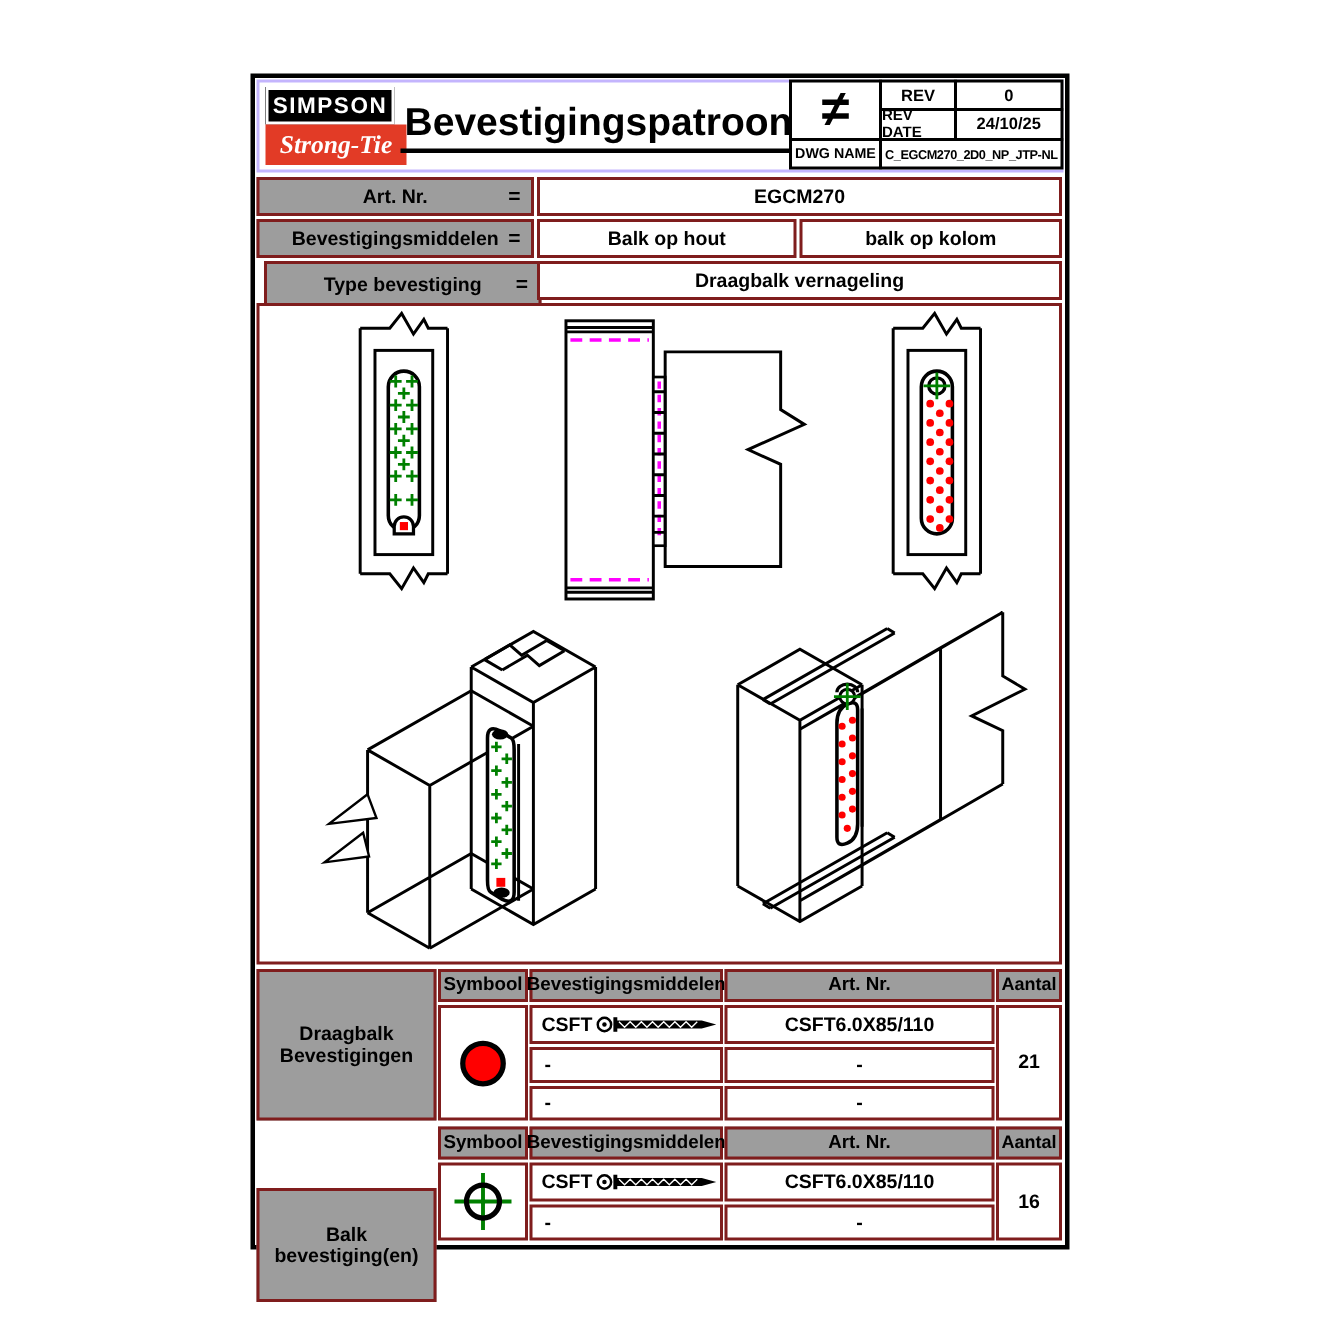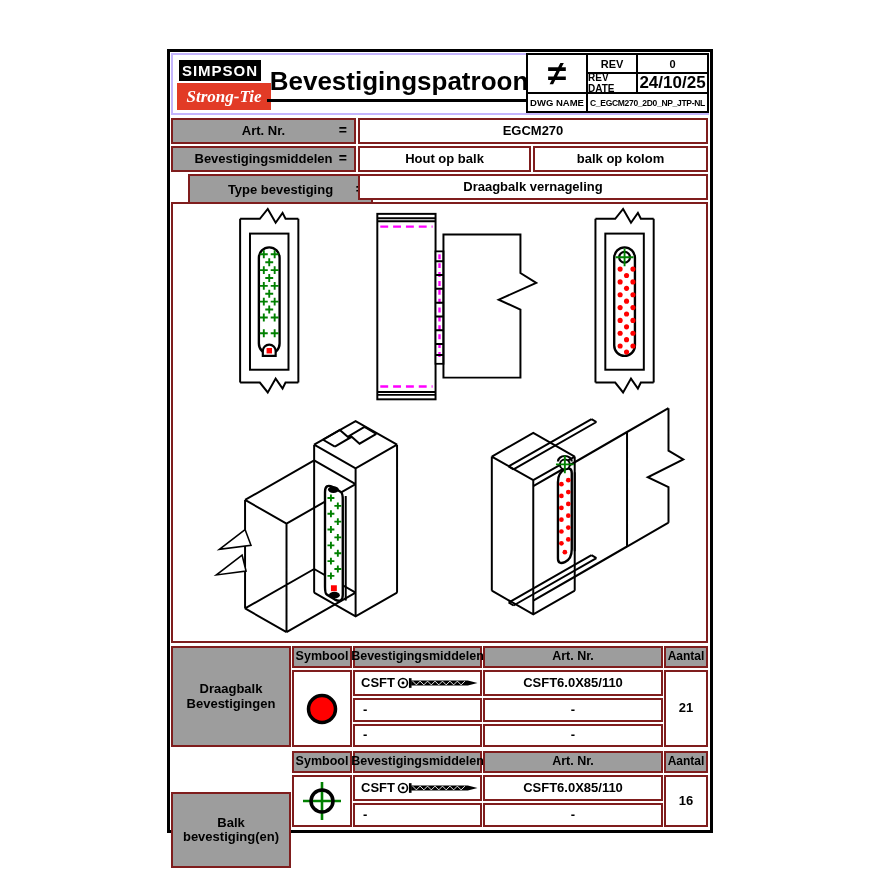--- a/index.html
+++ b/index.html
@@ -45,39 +45,39 @@
       <div class="logo-top">SIMPSON</div>
       <div class="logo-bot">Strong-Tie</div>
       <div class="title">
         <span>Bevestigingspatroon</span>
       </div>
 
       <div class="rcell neq" style="left:353px;top:-2px;width:62px;height:41px;">≠</div>
       <div class="rcell" style="left:413px;top:-2px;width:52px;height:21px;font-size:11px;">REV</div>
       <div class="rcell" style="left:463px;top:-2px;width:73px;height:21px;font-size:11px;">0</div>
       <div class="rcell" style="left:413px;top:17px;width:52px;height:22px;font-size:10px;">REV DATE</div>
-      <div class="rcell" style="left:463px;top:17px;width:73px;height:22px;font-size:17px;">24/10/25</div>
+      <div class="rcell" style="left:463px;top:17px;width:73px;height:22px;font-size:11px;">24/10/25</div>
       <div class="rcell" style="left:353px;top:37px;width:62px;height:21px;font-size:9.5px;">DWG NAME</div>
       <div class="rcell" style="left:413px;top:37px;width:123px;height:21px;font-size:8.5px;letter-spacing:-0.3px;">C_EGCM270_2D0_NP_JTP-NL</div>
     </div>
 
     <div class="cell grey" style="left:1px;top:66px;width:185px;height:26px;">
       <span>Art. Nr.</span>
       <span class="eq">=</span>
     </div>
     <div class="cell" style="left:188px;top:66px;width:350px;height:26px;">EGCM270</div>
 
     <div class="cell grey" style="left:1px;top:94px;width:185px;height:26px;">
       <span>Bevestigingsmiddelen</span>
       <span class="eq">=</span>
     </div>
-    <div class="cell" style="left:188px;top:94px;width:173px;height:26px;">Hout op balk</div>
+    <div class="cell" style="left:188px;top:94px;width:173px;height:26px;">Balk op hout</div>
     <div class="cell" style="left:363px;top:94px;width:175px;height:26px;">balk op kolom</div>
 
-    <div class="cell grey" style="left:18px;top:122px;width:185px;height:32px;">
+    <div class="cell grey" style="left:6px;top:122px;width:185px;height:32px;">
       <span>Type bevestiging</span>
       <span class="eq">=</span>
     </div>
     <div class="cell" style="left:188px;top:122px;width:350px;height:26px;">Draagbalk vernageling</div>
 
     <div class="cell" style="left:1px;top:150px;width:537px;height:441px;padding:0;">
       <svg viewBox="0 0 540 443" width="533" height="437" preserveAspectRatio="none">
 
         <g>
           <path class="lw" d="M68,15 H88 L96,5 L104,19 L111,9 L114,15 H127 M68,15 V181 M127,15 V181 M68,181 H88 L96,191 L104,177 L111,187 L114,181 H127"></path>

